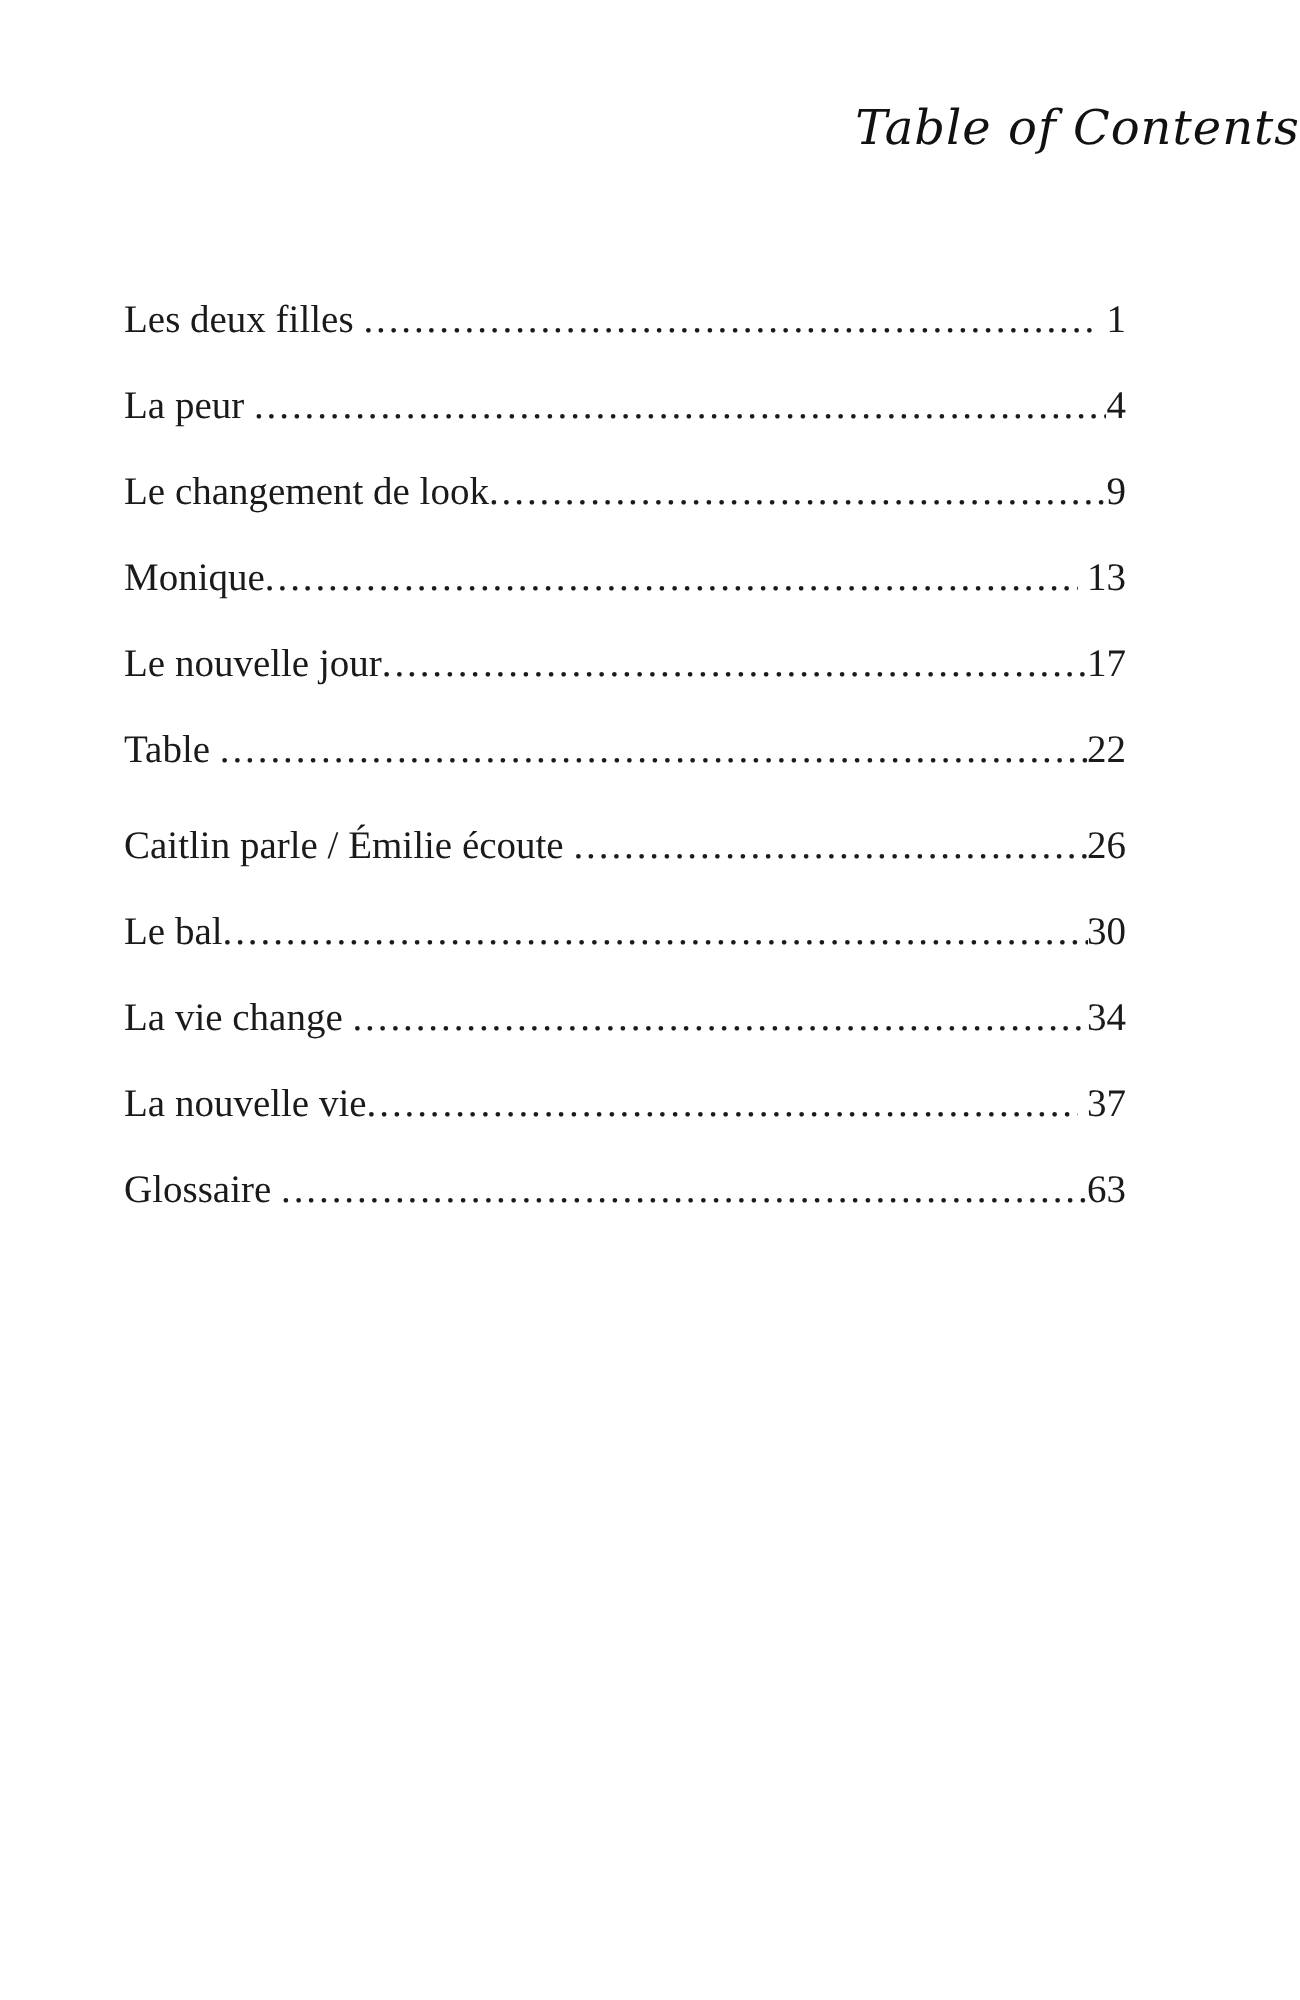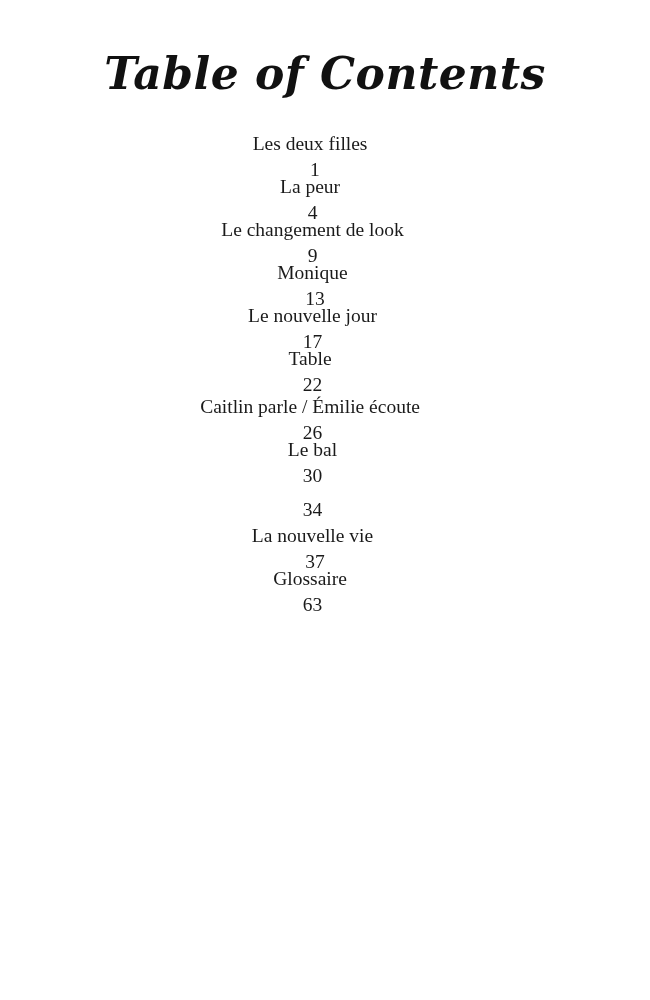--- a/index.html
+++ b/index.html
@@ -17,48 +17,47 @@
     color: #1a1a1a;
     -webkit-font-smoothing: antialiased;
   }
 
   
   .toc-title {
     position: absolute;
     top: 52px;
     left: 0;
     width: 650px;
-    text-align: center;
+    text-align: right;
     font-family: "DejaVu Serif", "Liberation Serif", serif;
-    font-weight: bold;
+    font-weight: normal;
     font-style: italic;
-    font-size: 44px;
+    font-size: 24px;
     letter-spacing: 0.5px;
     color: #111111;
     line-height: 1;
     white-space: nowrap;
   }
 
   
   .toc-list {
     position: absolute;
     top: 131px;
     left: 62px;
     width: 501px;
   }
 
   .toc-entry {
     display: flex;
-    align-items: center;
+    align-items: flex-end;
     width: 100%;
     height: 43px;
     font-size: 19.5px;
     line-height: 26px;
     white-space: nowrap;
-    flex-direction: column;
   }
   .toc-entry.group-break {
     margin-top: 5px;
   }
 
   .entry-label {
     flex: 0 0 auto;
   }
   
   .entry-label.pad-after::after {
@@ -136,20 +135,21 @@
         <span class="entry-label pad-after">Caitlin parle / Émilie écoute</span>
         <span class="entry-leader"></span>
         <span class="entry-page">26</span>
       </div>
       <div class="toc-entry">
         <span class="entry-label">Le bal</span>
         <span class="entry-leader"></span>
         <span class="entry-page">30</span>
       </div>
       <div class="toc-entry">
+        <span class="entry-label pad-after">La vie change</span>
         <span class="entry-leader"></span>
         <span class="entry-page">34</span>
       </div>
       <div class="toc-entry">
         <span class="entry-label">La nouvelle vie</span>
         <span class="entry-leader"></span>
         <span class="entry-page pad-before">37</span>
       </div>
       <div class="toc-entry">
         <span class="entry-label pad-after">Glossaire</span>

